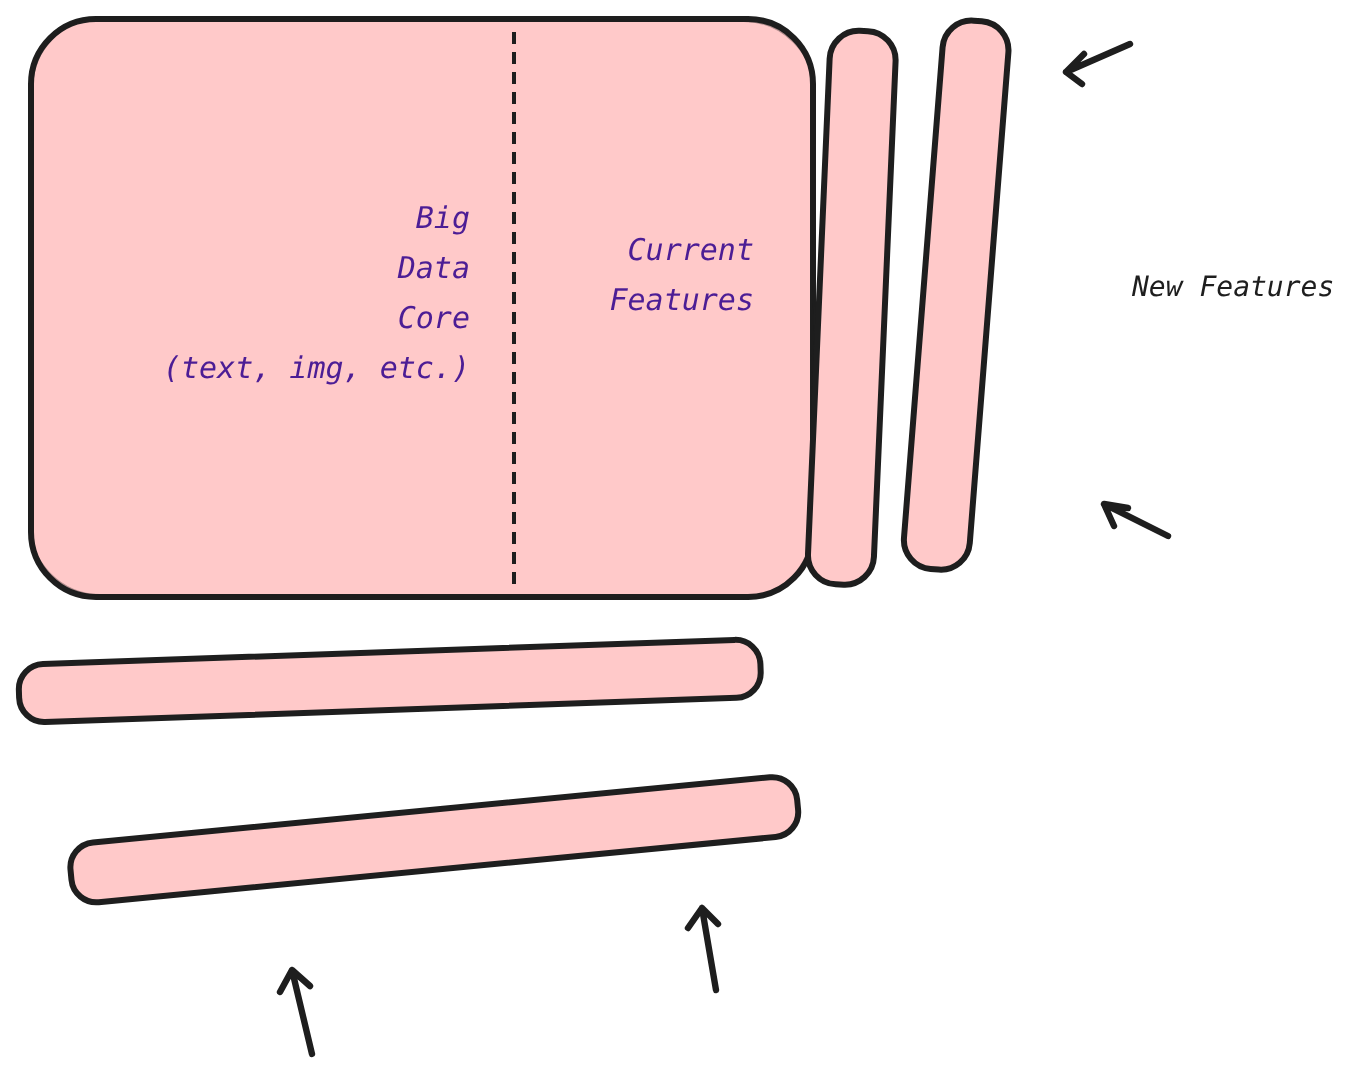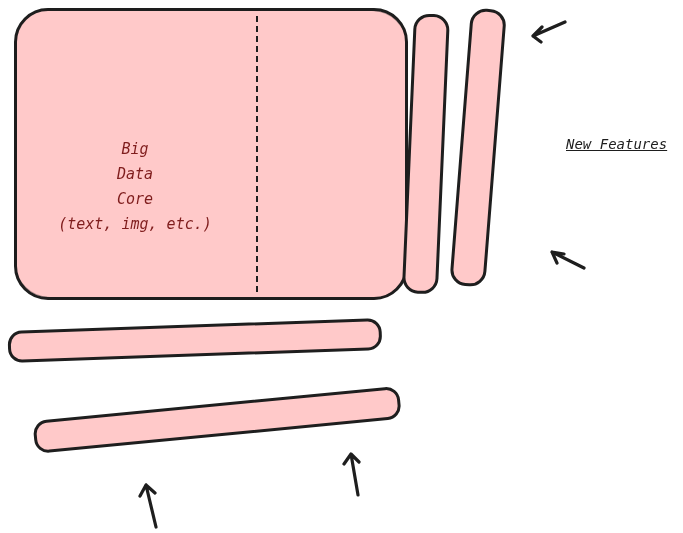--- a/index.html
+++ b/index.html
@@ -43,23 +43,22 @@
     top: 5px;
     bottom: 5px;
     width: 0;
     border-left: 2.5px dashed #1e1e1e;
   }
 
   .txt {
     position: absolute;
     font-style: italic;
     white-space: pre-line;
-    text-align: center;
-    color: #7f1d1d;
-    margin-top: 40px;
+    text-align: right;
+    color: #4c1d95;
   }
   .core-left-label {
     left: 18px;
     top: 86px;
     width: 200px;
     font-size: 15px;
     line-height: 25px;
   }
   .core-right-label {
     left: 250px;
@@ -116,21 +115,20 @@
     transform: rotate(-5.5deg);
     transform-origin: 0 50%;
   }
 
   .side-label {
     position: absolute;
     font-style: italic;
     font-size: 14px;
     color: #1e1e1e;
     white-space: nowrap;
-    text-decoration: underline;
   }
   .nf-label {
     left: 566px;
     top: 136px;
   }
   .no-label {
     left: 182px;
     top: 486px;
   }
 
@@ -155,20 +153,22 @@
 <body>
 
 <div class="canvas">
 
   <div class="core-box">
     <div class="divider"></div>
     <div class="txt core-left-label">Big
 Data
 Core
 (text, img, etc.)</div>
+    <div class="txt core-right-label">Current
+Features</div>
   </div>
 
   <div class="vbar vbar1"></div>
   <div class="vbar vbar2"></div>
 
   <span class="arrow arrow-a1">
     <svg width="40" height="26" viewBox="0 0 40 26">
       <path d="M37 4 L5 18 M14 9 L5 18 L13 24"></path>
     </svg>
   </span>

